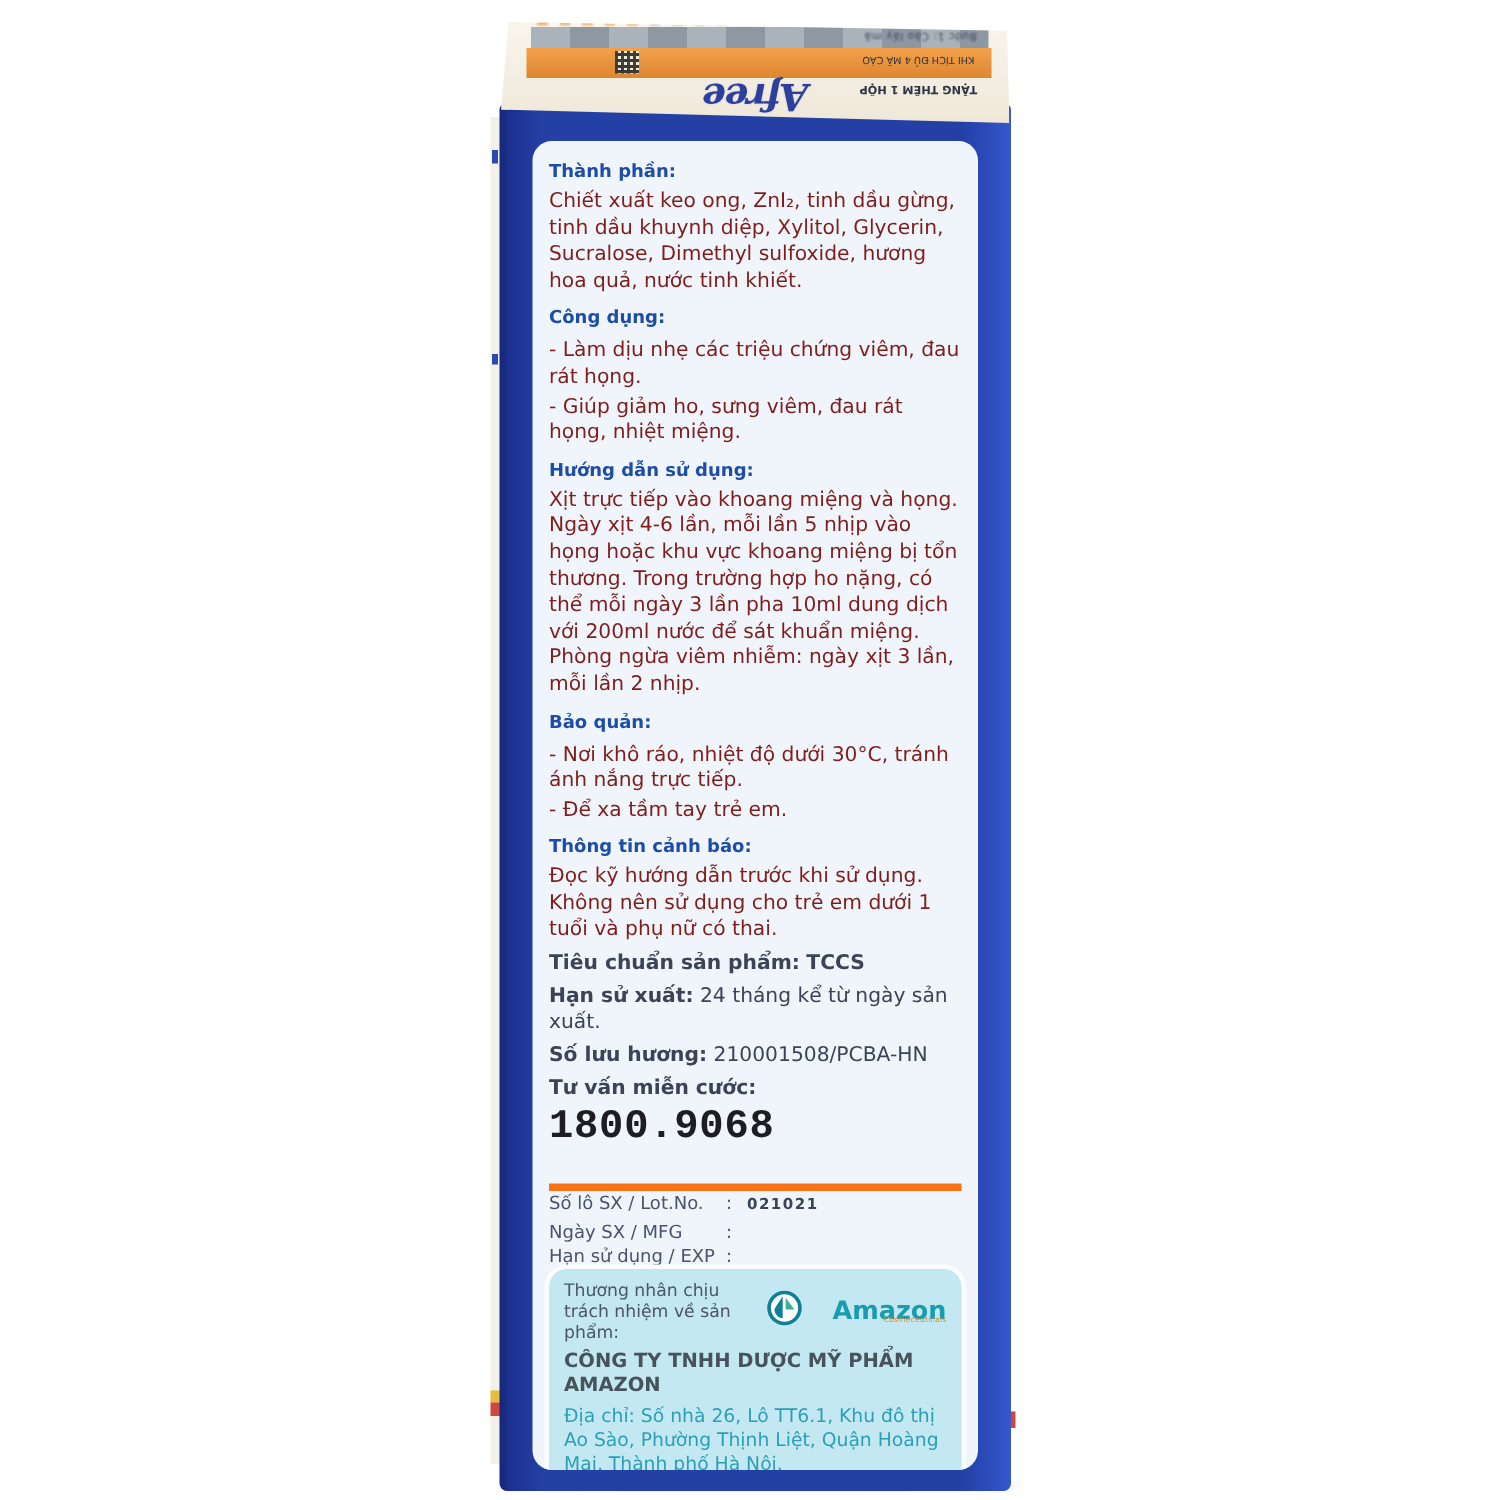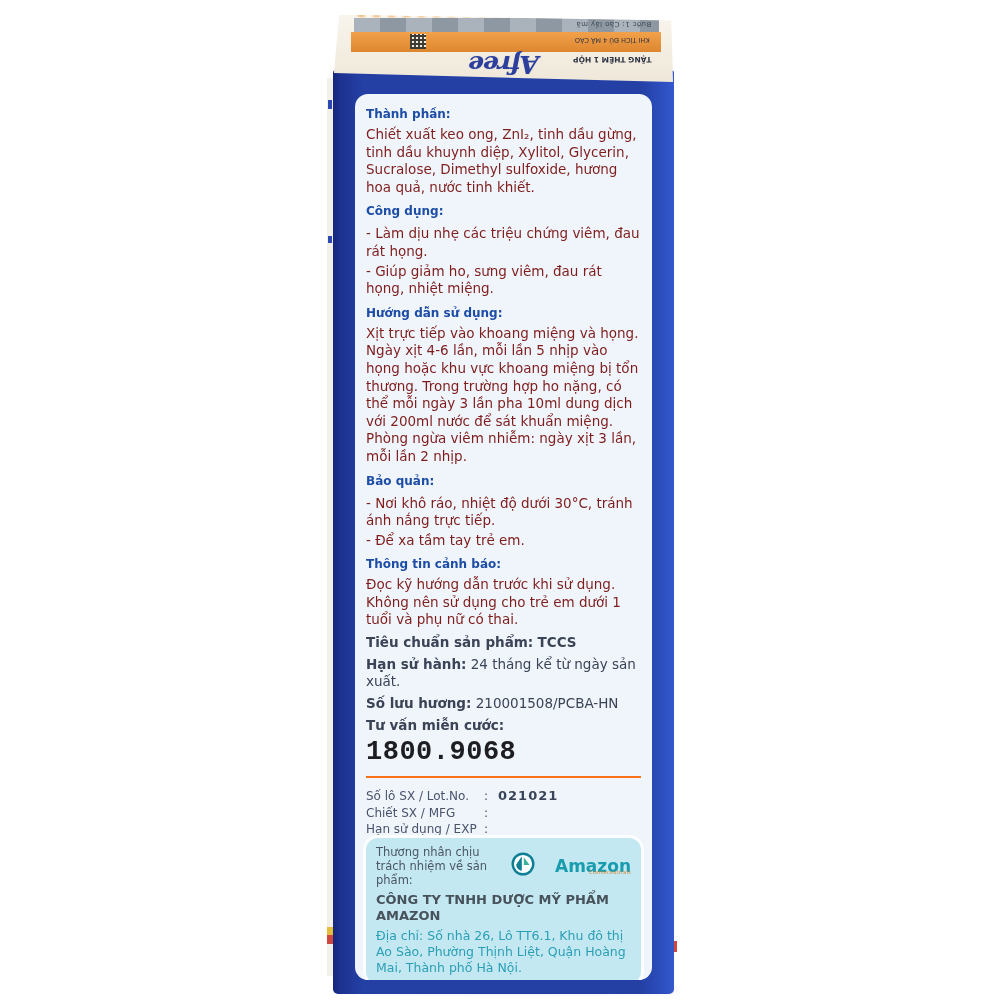--- a/index.html
+++ b/index.html
@@ -34,25 +34,25 @@
   .sec-title:first-child{margin-top:2px;}
   .body-text{color:#7f1d1d;font-size:13.5px;line-height:17.6px;}
   .bullet{margin-top:2px;}
 
   .info-line{color:#3b4356;font-size:13.5px;line-height:17px;margin-top:5px;}
   .info-label{font-weight:bold;}
   .info-value{font-weight:normal;}
   .info-value.std{font-weight:bold;}
   .hotline{color:#1d1d22;font-weight:bold;font-size:27px;line-height:30px;letter-spacing:.5px;margin-top:3px;font-family:Liberation Mono, monospace;}
 
-  .lot{border-top:2px solid #f97316;margin-top:9px;padding-top:10px;}
+  .lot{border-top:5px solid #f97316;margin-top:22px;padding-top:0;}
   .lot-row{display:flex;align-items:baseline;color:#49536b;font-size:12px;line-height:16.5px;}
   .lot-label{width:118px;}
   .lot-colon{width:14px;}
-  .lot-value{font-size:13px;font-weight:bold;color:#3a4459;letter-spacing:1px;}
+  .lot-value{font-size:10px;font-weight:bold;color:#3a4459;letter-spacing:1px;}
 
   .dist{margin-top:auto;background:#c3e8f1;border-radius:12px;box-shadow:0 0 0 3px #fbfdfe;padding:7px 10px 8px 10px;}
   .dist-top{display:flex;align-items:center;justify-content:space-between;}
   .dist-note{color:#4b5563;font-size:11.5px;line-height:14px;white-space:pre-line;}
   .amz{display:flex;align-items:center;gap:20px;}
   .amz-word{color:#199cae;font-weight:bold;font-size:17px;position:relative;line-height:18px;}
   .amz-sub{position:absolute;right:0;bottom:-6px;font-size:5px;color:#e0862f;font-weight:normal;letter-spacing:.2px;}
   .company{color:#47525b;font-weight:bold;font-size:13px;line-height:16px;margin-top:5px;}
   .address{color:#2b9fb5;font-size:12.5px;line-height:16px;margin-top:4px;font-weight:500;}
 
@@ -99,40 +99,40 @@
         <div class="body-text bullet">- Để xa tầm tay trẻ em.</div>
 
         <div class="sec-title">Thông tin cảnh báo:</div>
         <div class="body-text">Đọc kỹ hướng dẫn trước khi sử dụng. Không nên sử dụng cho trẻ em dưới 1 tuổi và phụ nữ có thai.</div>
 
         <div class="info-line">
           <span class="info-label">Tiêu chuẩn sản phẩm:</span>
           <span class="info-value std">TCCS</span>
         </div>
         <div class="info-line">
-          <span class="info-label">Hạn sử hành:</span>
+          <span class="info-label">Hạn sử xuất:</span>
           <span class="info-value">24 tháng kể từ ngày sản xuất.</span>
         </div>
         <div class="info-line">
           <span class="info-label">Số lưu hương:</span>
           <span class="info-value">210001508/PCBA-HN</span>
         </div>
         <div class="info-line">
           <span class="info-label">Tư vấn miễn cước:</span>
         </div>
         <div class="hotline">1800.9068</div>
 
         <div class="lot">
           <div class="lot-row">
             <span class="lot-label">Số lô SX / Lot.No.</span>
             <span class="lot-colon">:</span>
             <span class="lot-value">021021</span>
           </div>
           <div class="lot-row">
-            <span class="lot-label">Chiết SX / MFG</span>
+            <span class="lot-label">Ngày SX / MFG</span>
             <span class="lot-colon">:</span>
             <span class="lot-value"></span>
           </div>
           <div class="lot-row">
             <span class="lot-label">Hạn sử dụng / EXP</span>
             <span class="lot-colon">:</span>
             <span class="lot-value"></span>
           </div>
         </div>
 

